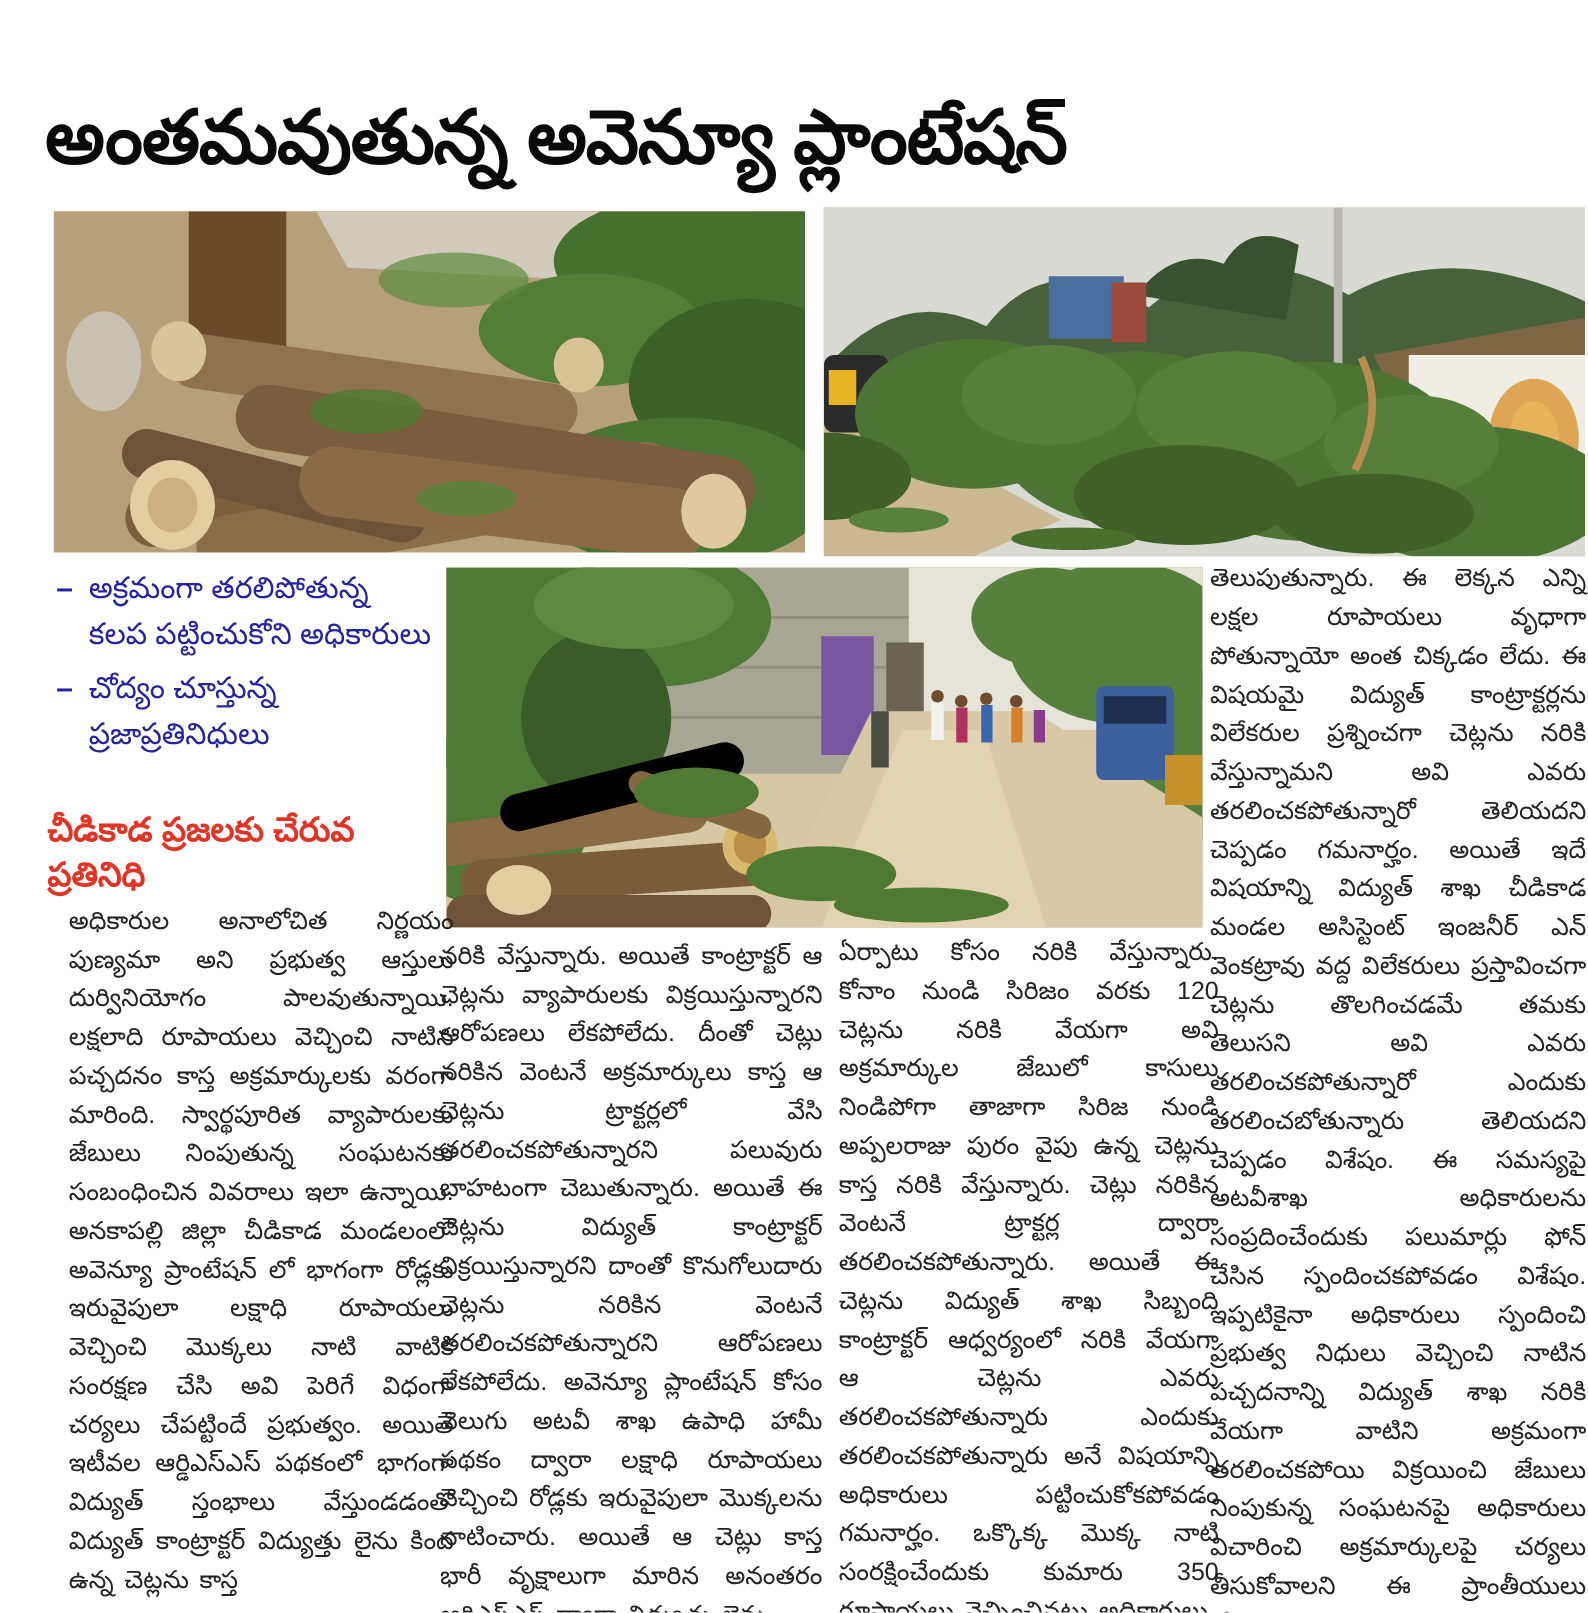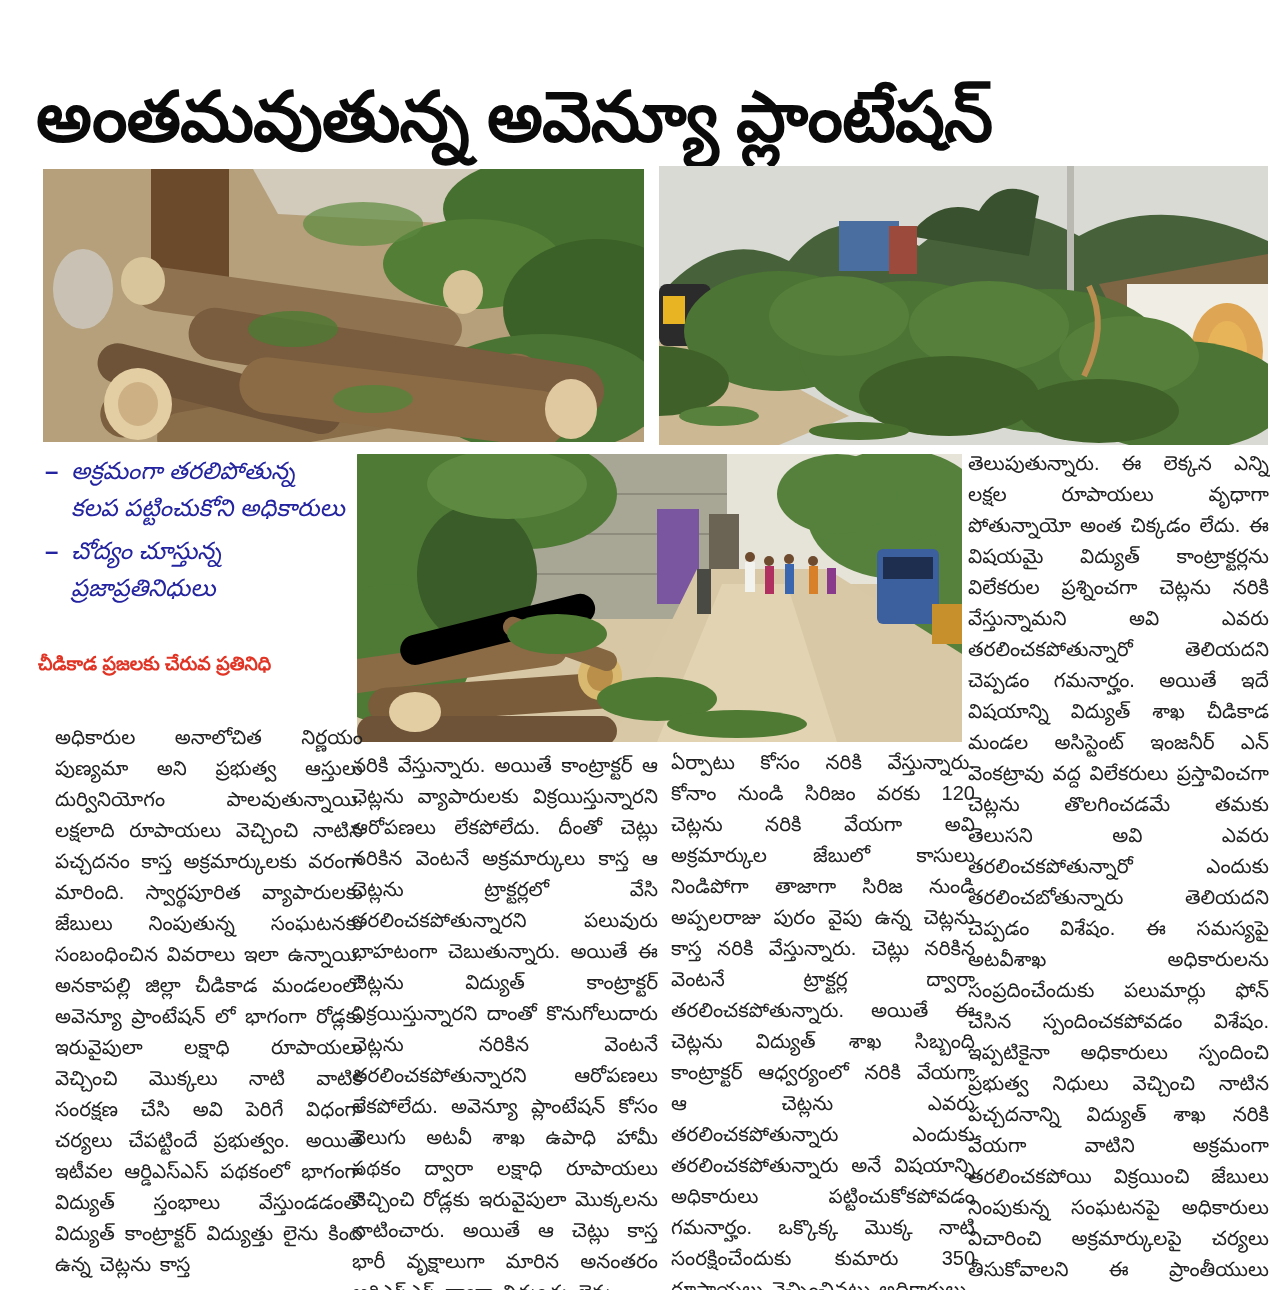--- a/index.html
+++ b/index.html
@@ -5,36 +5,36 @@
   html,body{margin:0;padding:0;}
   body{
     width:1270px;height:1290px;position:relative;background:#ffffff;
     font-family:"Liberation Sans","DejaVu Sans",sans-serif;
     overflow:hidden;
   }
   .abs{position:absolute;}
   
   .headline{
     left:36px;top:2px;width:1212px;height:140px;
-    color:#0a0a0a;font-weight:800;font-size:70px;line-height:136px;
+    color:#0a0a0a;font-weight:800;font-size:60px;line-height:136px;
     letter-spacing:-1px;white-space:nowrap;overflow:hidden;
   }
   
   .photo{background:#c7b493;overflow:hidden;}
   .photo svg{display:block;}
   .photo1{left:43px;top:169px;width:601px;height:273px;}
   .photo2{left:659px;top:166px;width:609px;height:279px;}
   .photo3{left:357px;top:454px;width:605px;height:288px;}
   
   .highlights{left:45px;top:452px;width:302px;color:#2424a0;font-size:24px;line-height:37px;font-weight:500;}
   .bullet{display:flex;margin-bottom:6px;}
   .bullet .dash{flex:0 0 26px;font-weight:700;}
-  .bullet .btext{flex:1;font-style:italic;}
+  .bullet .btext{flex:1;}
   
-  .byline{left:38px;top:646px;width:312px;color:#e23424;font-weight:700;font-size:19px;line-height:36px;}
+  .byline{left:38px;top:646px;width:312px;color:#e23424;font-weight:700;font-size:27px;line-height:36px;}
   
   .col{
     color:#222222;font-size:20px;line-height:31px;
     text-align:justify;text-justify:inter-word;word-spacing:3px;
   }
   .col1{left:55px;top:722px;width:308px;height:562px;}
   .col2{left:352px;top:750px;width:306px;height:534px;}
   .col3{left:671px;top:747px;width:304px;height:537px;}
   .col4{left:968px;top:448px;width:301px;height:812px;}
 </style>

